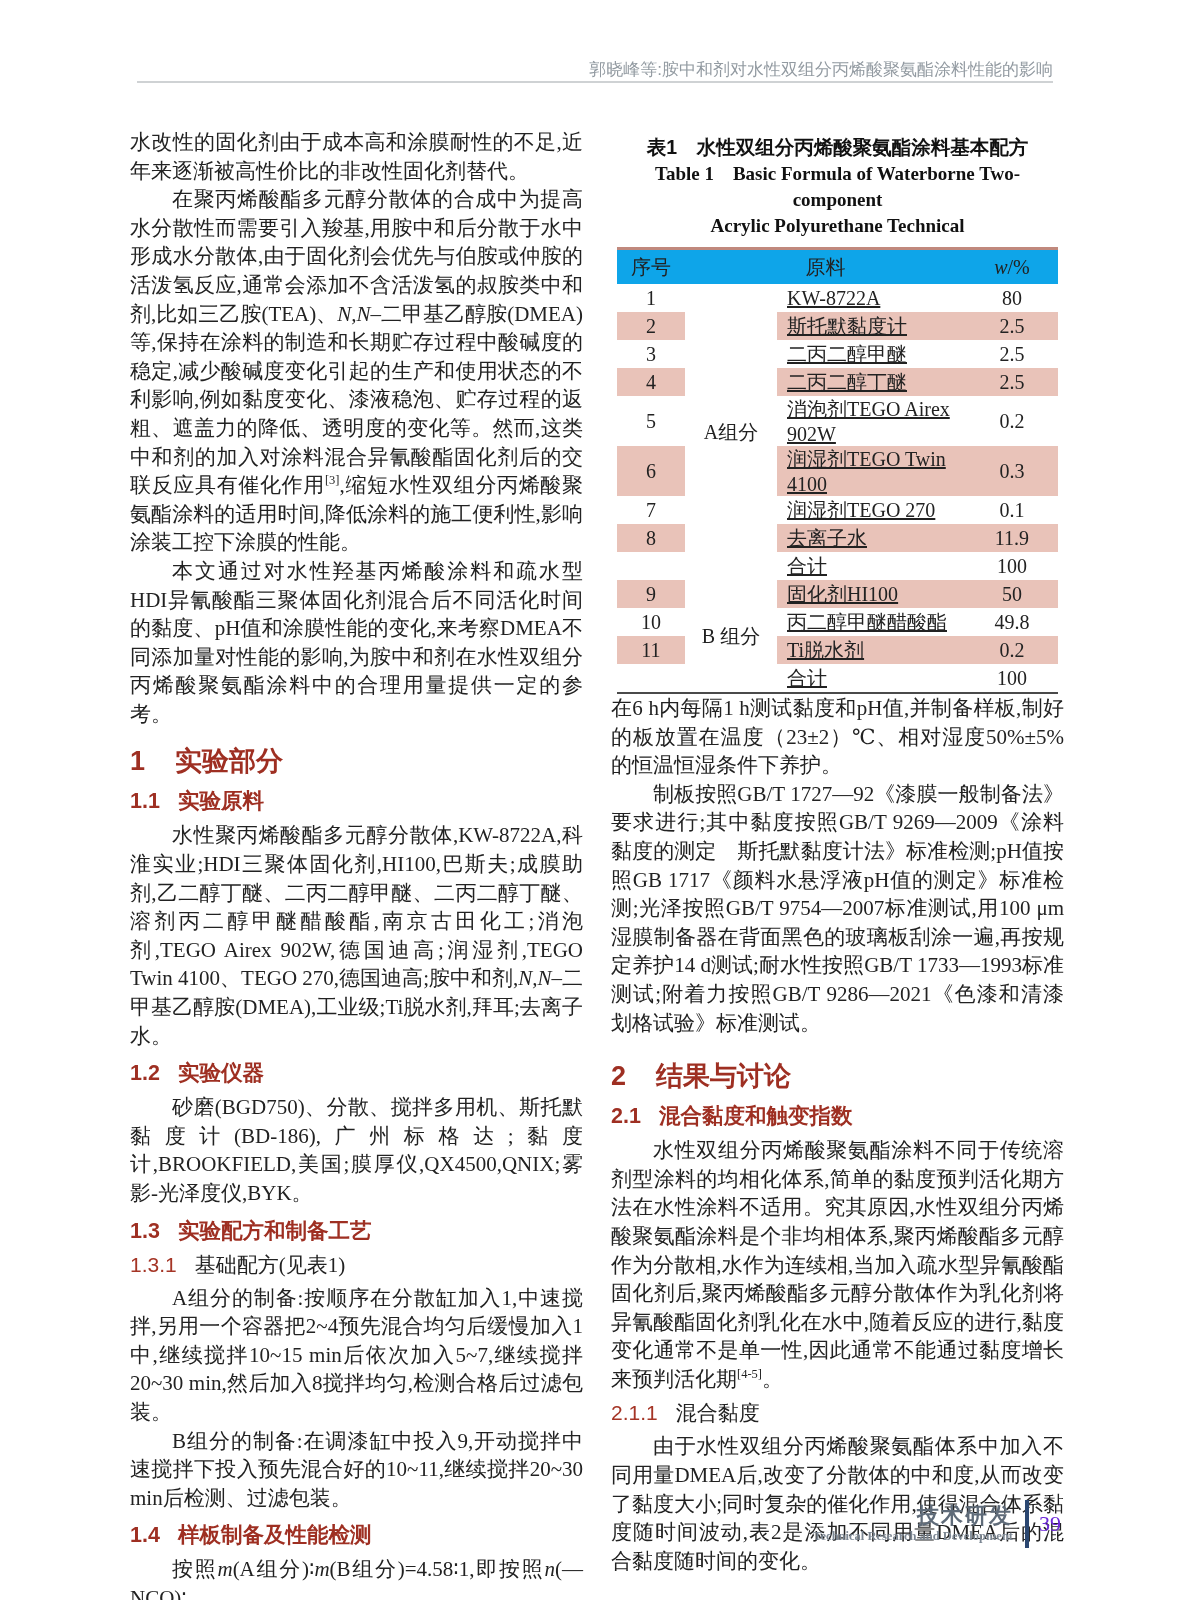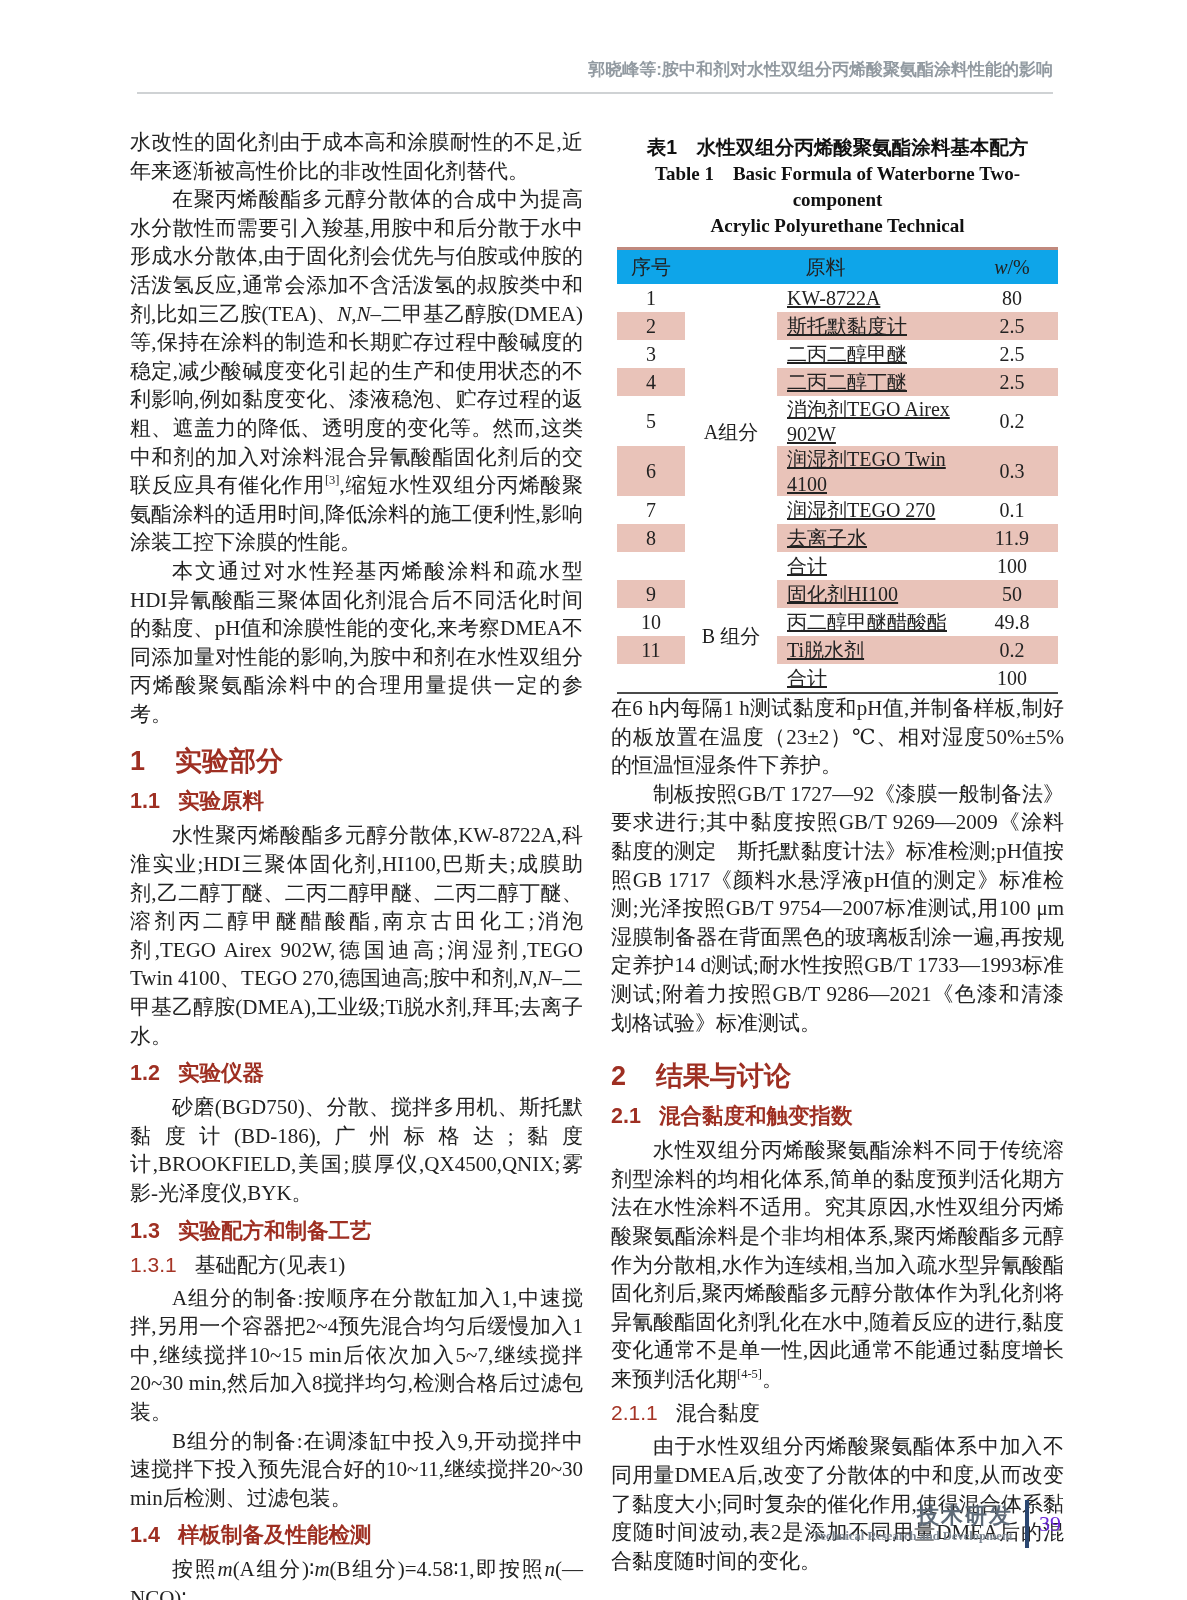--- a/index.html
+++ b/index.html
@@ -11,23 +11,21 @@
     color:#222;
   }
   .page{position:absolute;inset:0;background:#fff;}
 
   
   .running-head{
     position:absolute;left:137px;top:58px;width:916px;
     text-align:right;
     font-family:"Liberation Sans","DejaVu Sans",sans-serif;
     font-size:17px;color:#929aa1;
-    padding-bottom:11px;
     border-bottom:2px solid #cfd2d4;
-    font-weight:bold;
   }
 
   
   .columns{
     position:absolute;left:130px;top:128px;width:935px;
     display:flex;gap:28px;
   }
   .col{width:453px;}
 
   p.body{

